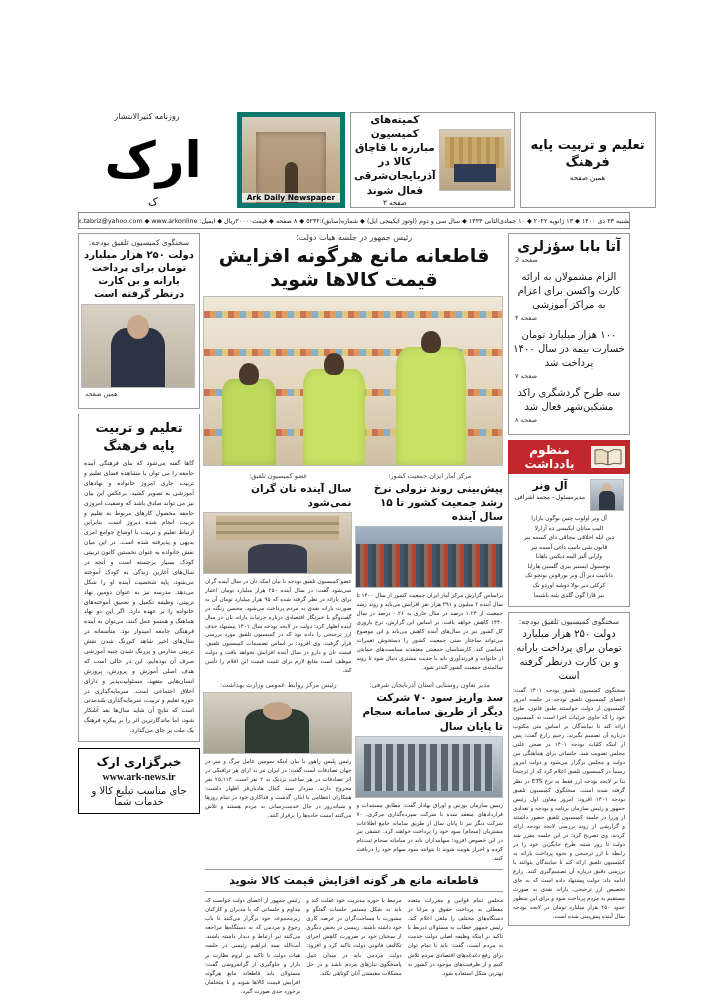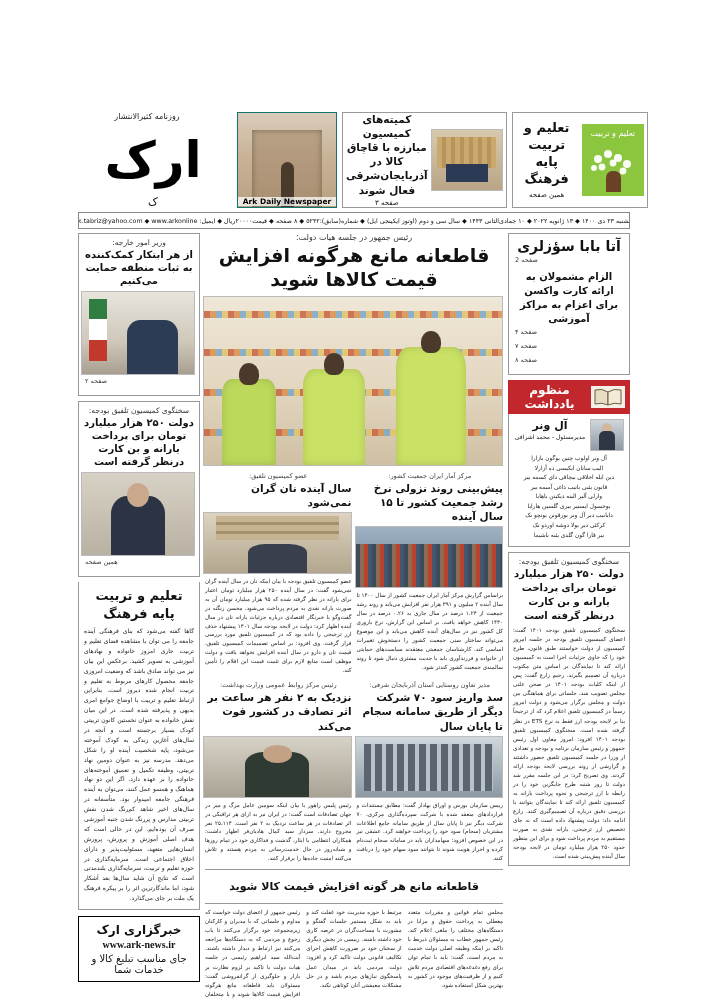--- a/index.html
+++ b/index.html
@@ -7,21 +7,21 @@
   .page{position:relative;width:708px;height:1000px;background:#fff;}
   .sheet{position:absolute;left:78px;top:112px;width:552px;}
 
   
   .masthead{display:flex;flex-direction:row-reverse;align-items:stretch;gap:5px;height:96px;}
   .mast-logo{flex:0 0 150px;display:flex;flex-direction:column;align-items:flex-start;justify-content:space-between;padding-right:4px;}
   .mast-sub{font-size:8px;color:#222;letter-spacing:.2px;text-align:center;width:100%;transform:translateX(-6px);}
   .mast-name{font-size:50px;font-weight:bold;line-height:.95;color:#000;width:100%;text-align:center;}
   .mast-k{font-size:11px;text-align:center;width:100%;margin-top:-6px;}
 
-  .mast-photo{flex:0 0 98px;border:1px solid #0f766e;position:relative;overflow:hidden;background:#c4b5fd;}
+  .mast-photo{flex:0 0 98px;border:5px solid #0f766e;position:relative;overflow:hidden;background:#c4b5fd;}
   .mast-photo .cap{position:absolute;bottom:1px;right:0;left:0;text-align:center;font-size:7.5px;font-weight:bold;color:#000;background:rgba(255,255,255,.75);}
   .brick{position:absolute;inset:0;background:
      linear-gradient(180deg,#d9cdbb 0%,#c9b396 45%,#b9a083 100%);}
   .brick:before{content:"";position:absolute;left:14%;top:18%;width:72%;height:82%;
      background:linear-gradient(180deg,#b9a185,#a98f72);
      box-shadow:inset 0 0 6px rgba(0,0,0,.35);}
   .brick:after{content:"";position:absolute;left:44%;top:52%;width:13%;height:48%;background:#4a3a2c;border-radius:8px 8px 0 0;}
 
   .mast-box{flex:0 0 142px;border:1px solid #999;display:flex;flex-direction:row-reverse;align-items:center;padding:3px;gap:3px;}
   .mast-box .txt{flex:1;text-align:center;font-size:10.5px;font-weight:bold;line-height:1.35;}
@@ -95,28 +95,28 @@
   .p-crowd:before{content:"";position:absolute;inset:auto 0 0 0;height:72%;background:repeating-linear-gradient(90deg,#3d4a5c 0 4px,#8d6a52 4px 8px,#b9412f 8px 12px,#46566a 12px 16px);}
   .p-shop{background:linear-gradient(180deg,#ddd3c0,#b3a68e);}
   .p-shop:before{content:"";position:absolute;left:8%;top:6%;width:84%;height:40%;background:repeating-linear-gradient(0deg,#c6b392 0 6px,#a68f6d 6px 9px);}
   .p-shop:after{content:"";position:absolute;left:30%;bottom:0;width:40%;height:48%;background:#3a3f4d;border-radius:30% 30% 0 0;}
   .p-hall2{background:linear-gradient(180deg,#cfd8dd,#8c99a3);}
   .p-hall2:before{content:"";position:absolute;inset:12% 6% 10% 6%;background:repeating-linear-gradient(90deg,#5a6570 0 7px,#b9c3cb 7px 11px);}
   .p-mil{background:linear-gradient(180deg,#d7d2c6,#a9a395);}
   .p-mil:before{content:"";position:absolute;left:28%;bottom:0;width:44%;height:74%;background:#2f3a33;border-radius:28% 28% 0 0;}
   .p-mil:after{content:"";position:absolute;left:40%;top:14%;width:20%;height:30%;background:#c3a184;border-radius:50%;}
 
-  .subhead-bar{border-top:1px solid #999;border-bottom:1px solid #999;text-align:center;font-size:11px;font-weight:bold;padding:10px 0;margin-top:6px;}
+  .subhead-bar{border-top:1px solid #999;border-bottom:1px solid #999;text-align:center;font-size:11px;font-weight:bold;padding:4px 0;margin-top:6px;}
   .bottom-cols{display:flex;flex-direction:row-reverse;gap:6px;margin-top:4px;}
   .bottom-cols .bc{flex:1;font-size:5.6px;line-height:1.62;text-align:justify;color:#222;}
 
   
   .lbox{border:1px solid #999;padding:4px;margin-bottom:5px;}
   .l-hl-big{font-size:14px;font-weight:bold;text-align:center;}
-  .l-hl{font-size:10px;font-weight:bold;text-align:center;line-height:1.4;}
+  .l-hl{font-size:10px;font-weight:normal;text-align:center;line-height:1.4;}
   .poem{font-size:5.8px;line-height:1.65;text-align:center;color:#222;}
   .poem-head{display:flex;flex-direction:row-reverse;align-items:flex-start;gap:4px;margin-bottom:3px;}
   .poem-head .pt{flex:1;text-align:center;}
   .poem-title{font-size:11px;font-weight:bold;}
   .poem-sub{font-size:6px;margin-top:1px;}
   .poem-ava{flex:0 0 32px;height:30px;border:1px solid #bbb;background:linear-gradient(180deg,#cfd6dc,#8e9aa6);position:relative;overflow:hidden;}
   .poem-ava:after{content:"";position:absolute;left:24%;bottom:0;width:52%;height:62%;background:#2f3744;border-radius:30% 30% 0 0;}
   .poem-ava:before{content:"";position:absolute;left:33%;top:10%;width:34%;height:42%;background:#d3b79c;border-radius:50%;}
   .l-body{font-size:5.6px;line-height:1.62;text-align:justify;color:#222;}
   .bookicon{display:block;width:30px;height:20px;}
@@ -146,54 +146,31 @@
         <span class="pg">صفحه ۳</span>
       </div>
       <div class="pic hall"></div>
     </div>
 
     <div class="mast-green">
       <div class="txt">
         <span>تعلیم و تربیت پایه فرهنگ</span>
         <span class="pg">همین صفحه</span>
       </div>
-      <div class="greenlogo">
-        <div class="wtxt">تعلیم و تربیت</div>
-        <svg class="tree" viewBox="0 0 62 44">
-          <g fill="#ffffff" opacity="0.95">
-            <circle cx="16" cy="11" r="4"></circle>
-                <circle cx="26" cy="6" r="4"></circle>
-                <circle cx="36" cy="10" r="4"></circle>
-            <circle cx="45" cy="16" r="4"></circle>
-                <circle cx="20" cy="19" r="3.4"></circle>
-                <circle cx="31" cy="15" r="3.4"></circle>
-            <circle cx="41" cy="23" r="3.4"></circle>
-                <circle cx="12" cy="20" r="3"></circle>
-          </g>
-          <path d="M24 44 L24 30 Q24 24 30 23 L33 23 Q39 24 39 30 L39 44 Z" fill="#6b4226"></path>
-          <path d="M27 44 L27 27 M31 44 L31 25 M35 44 L35 28" stroke="#6b4226" stroke-width="2.4" fill="none"></path>
-        </svg>
-      </div>
     </div>
   </div>
 
   <div class="infobar">
     <span id="infoline">پنجشنبه ۲۳ دی ۱۴۰۰  ◆  ۱۳ ژانویه ۲۰۲۲  ◆  ۱۰ جمادی‌الثانی ۱۴۴۳  ◆  سال سی و دوم (اوتوز ایکینجی ایل)  ◆  شماره(سابق):۵۲۴۲  ◆  ۸ صفحه  ◆  قیمت۲۰۰۰۰ریال  ◆  ایمیل: ark.tabriz@yahoo.com  ◆  www.arkonline</span>
   </div>
 
   <div class="body">
 
     <div class="col-right">
 
-      <div class="rbox">
-        <div class="kicker">وزیر امور خارجه:</div>
-        <div class="hl" style="font-size:10px">از هر ابتکار کمک‌کننده به ثبات منطقه حمایت می‌کنیم</div>
-        <div class="rphoto p-fm"></div>
-        <div class="pgref">صفحه ۲</div>
-      </div>
 
       <div class="rbox">
         <div class="kicker">سخنگوی کمیسیون تلفیق بودجه:</div>
         <div class="hl" style="font-size:10px">دولت ۲۵۰ هزار میلیارد تومان برای پرداخت یارانه و بن کارت درنظر گرفته است</div>
         <div class="rphoto p-mn"></div>
         <div class="pgref">همین صفحه</div>
       </div>
 
 
       <div class="art">
@@ -241,21 +218,20 @@
           <div class="mid-kicker">مرکز آمار ایران جمعیت کشور:</div>
           <div class="mid-hl">پیش‌بینی روند نزولی نرخ رشد جمعیت کشور تا ۱۵ سال آینده</div>
           <div class="mid-photo p-crowd"></div>
           <div class="mid-body">براساس گزارش مرکز آمار ایران جمعیت کشور از سال ۱۴۰۰ تا سال آینده ۲ میلیون و ۳۹۱ هزار نفر افزایش می‌یابد و روند رشد جمعیت از ۱.۲۴ درصد در سال جاری به ۰.۲۶ درصد در سال ۱۴۳۰ کاهش خواهد یافت. بر اساس این گزارش، نرخ باروری کل کشور نیز در سال‌های آینده کاهش می‌یابد و این موضوع می‌تواند ساختار سنی جمعیت کشور را دستخوش تغییرات اساسی کند. کارشناسان جمعیتی معتقدند سیاست‌های حمایتی از خانواده و فرزندآوری باید با جدیت بیشتری دنبال شود تا روند سالمندی جمعیت کشور کندتر شود.</div>
         </div>
       </div>
 
       <div class="mid-row">
         <div class="mid-col">
           <div class="mid-kicker">رئیس مرکز روابط عمومی وزارت بهداشت:</div>
-          <div class="mid-hl">نزدیک به ۲ نفر هر ساعت بر اثر تصادف در کشور فوت می‌کند</div>
           <div class="mid-photo p-mil"></div>
           <div class="mid-body">رئیس پلیس راهور با بیان اینکه سومین عامل مرگ و میر در جهان تصادفات است گفت: در ایران نیز به ازای هر ترافیکی در اثر تصادفات در هر ساعت نزدیک به ۲ نفر است. ۲۵،۱۱۴ نفر مجروح دارند. سردار سید کمال هادیان‌فر اظهار داشت: همکاران انتظامی با ایثار، گذشت و فداکاری خود در تمام روزها و شبانه‌روز در حال خدمت‌رسانی به مردم هستند و تلاش می‌کنند امنیت جاده‌ها را برقرار کنند.</div>
         </div>
         <div class="mid-col">
           <div class="mid-kicker">مدیر تعاون روستایی استان آذربایجان شرقی:</div>
           <div class="mid-hl">سد واریز سود ۷۰ شرکت دیگر از طریق سامانه سجام تا پایان سال</div>
           <div class="mid-photo p-hall2"></div>
           <div class="mid-body">رییس سازمان بورس و اوراق بهادار گفت: مطابق مستندات و قراردادهای منعقد شده با شرکت سپرده‌گذاری مرکزی، ۷۰ شرکت دیگر نیز تا پایان سال از طریق سامانه جامع اطلاعات مشتریان (سجام) سود خود را پرداخت خواهند کرد. عشقی نیز در این خصوص افزود: سهامداران باید در سامانه سجام ثبت‌نام کرده و احراز هویت شوند تا بتوانند سود سهام خود را دریافت کنند.</div>
         </div>
       </div>
@@ -269,21 +245,23 @@
       </div>
     </div>
 
     <div class="col-left">
 
       <div class="lbox">
         <div class="l-hl-big">آتا بابا سؤزلری</div>
         <div class="pgref">صفحه 2</div>
         <div class="l-hl">الزام مشمولان به ارائه کارت واکسن برای اعزام به مراکز آموزشی</div>
         <div class="pgref">صفحه ۴</div>
+        <div class="l-hl">۱۰۰ هزار میلیارد تومان خسارت بیمه در سال ۱۴۰۰ پرداخت شد</div>
         <div class="pgref">صفحه ۷</div>
+        <div class="l-hl">سه طرح گردشگری راکد مشکین‌شهر فعال شد</div>
         <div class="pgref">صفحه ۸</div>
       </div>
 
       <div class="banner">
         <div class="b-txt">
           <span class="b-title">منظوم یادداشت</span>
         </div>
         <div class="b-icon">
           <svg class="bookicon" viewBox="0 0 30 20">
             <path d="M15 5 Q9 1 2 3 L2 17 Q9 15 15 18 Z" fill="#e8dcc3" stroke="#6b5b3e" stroke-width="1"></path>

